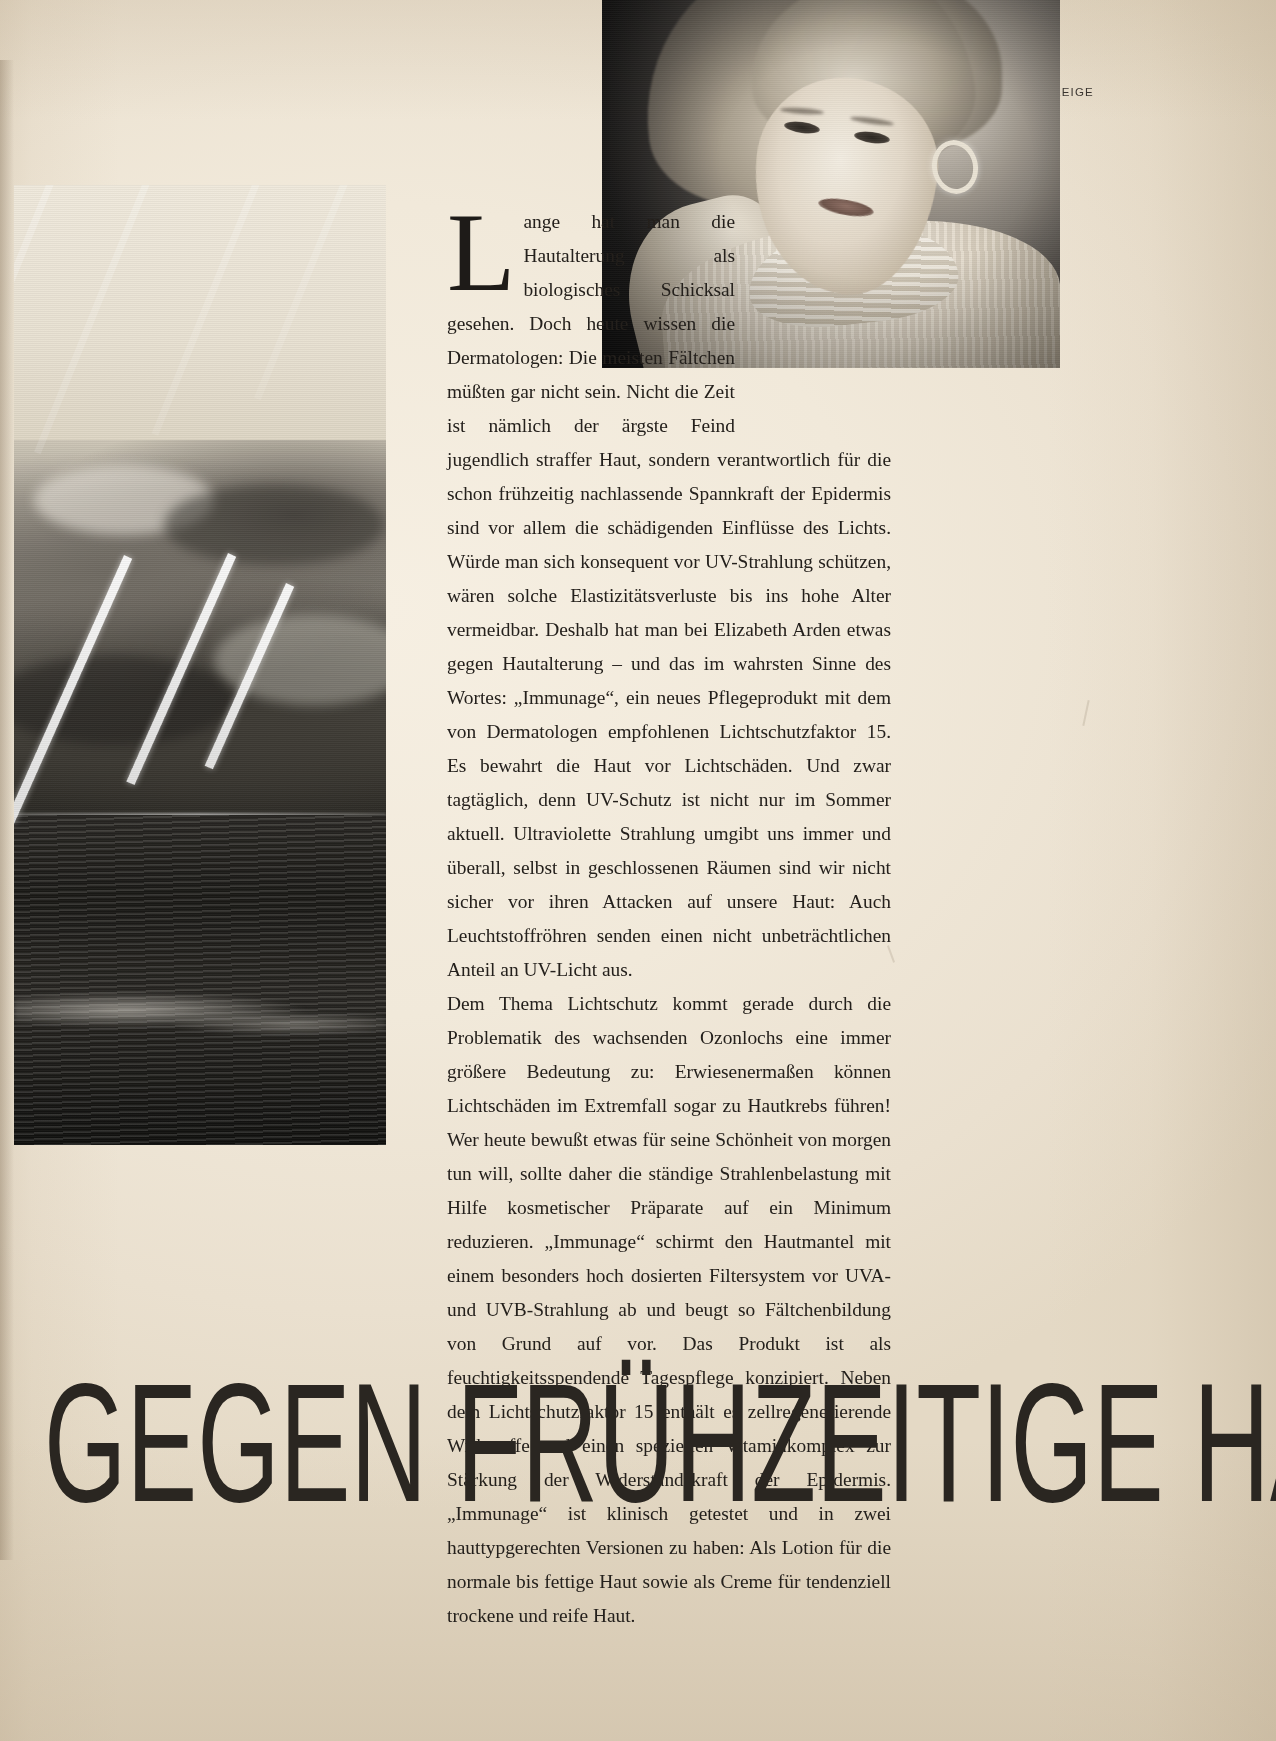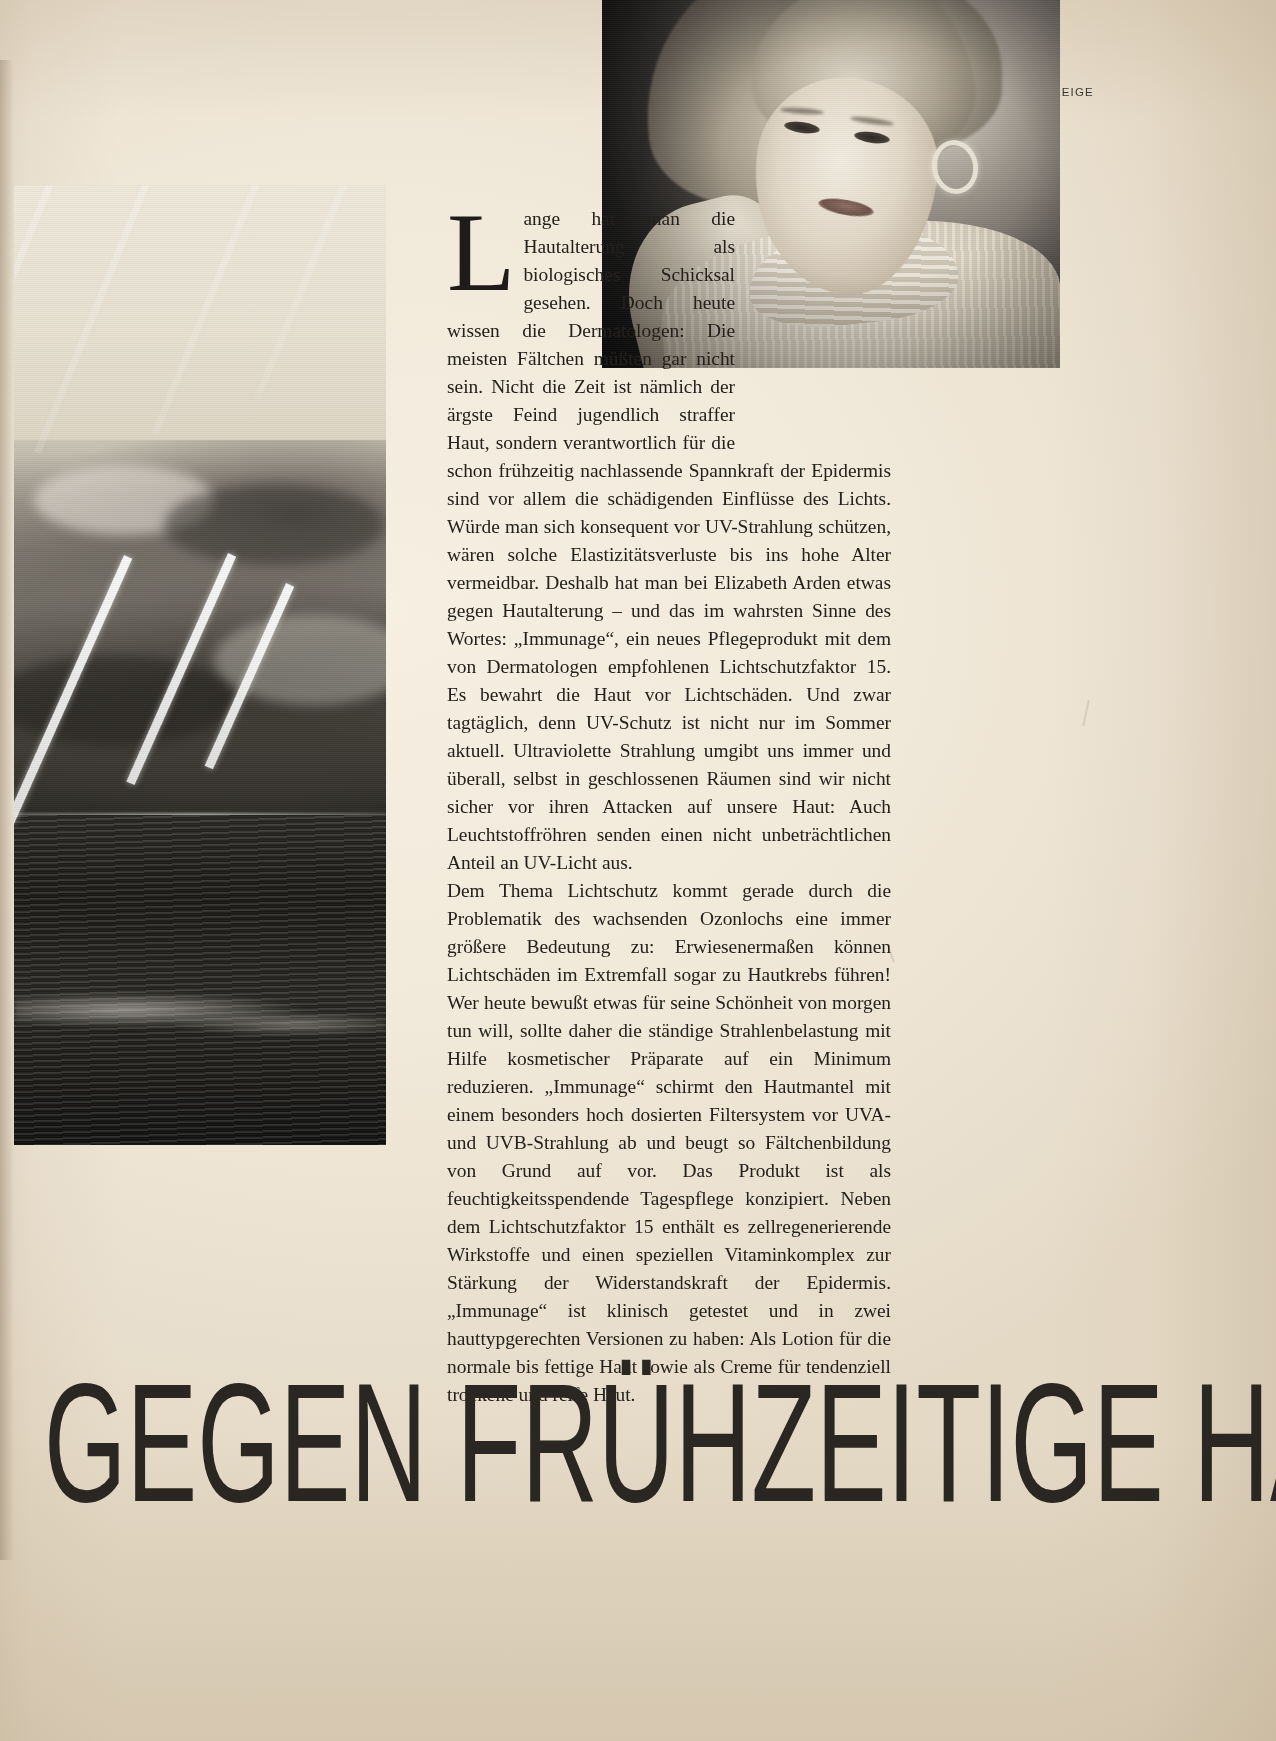--- a/index.html
+++ b/index.html
@@ -245,21 +245,21 @@
   .article {
     position: absolute;
     left: 447px;
     top: 205px;
     width: 444px;
   }
   .article p {
     margin: 0;
     font-family: "Liberation Serif", serif;
     font-size: 19.4px;
-    line-height: 28px;
+    line-height: 34px;
     color: #24201c;
     text-align: justify;
     text-justify: inter-word;
     hyphens: manual;
   }
   .dropcap-wrap {
     position: relative;
   }
   .dropcap {
     float: left;

